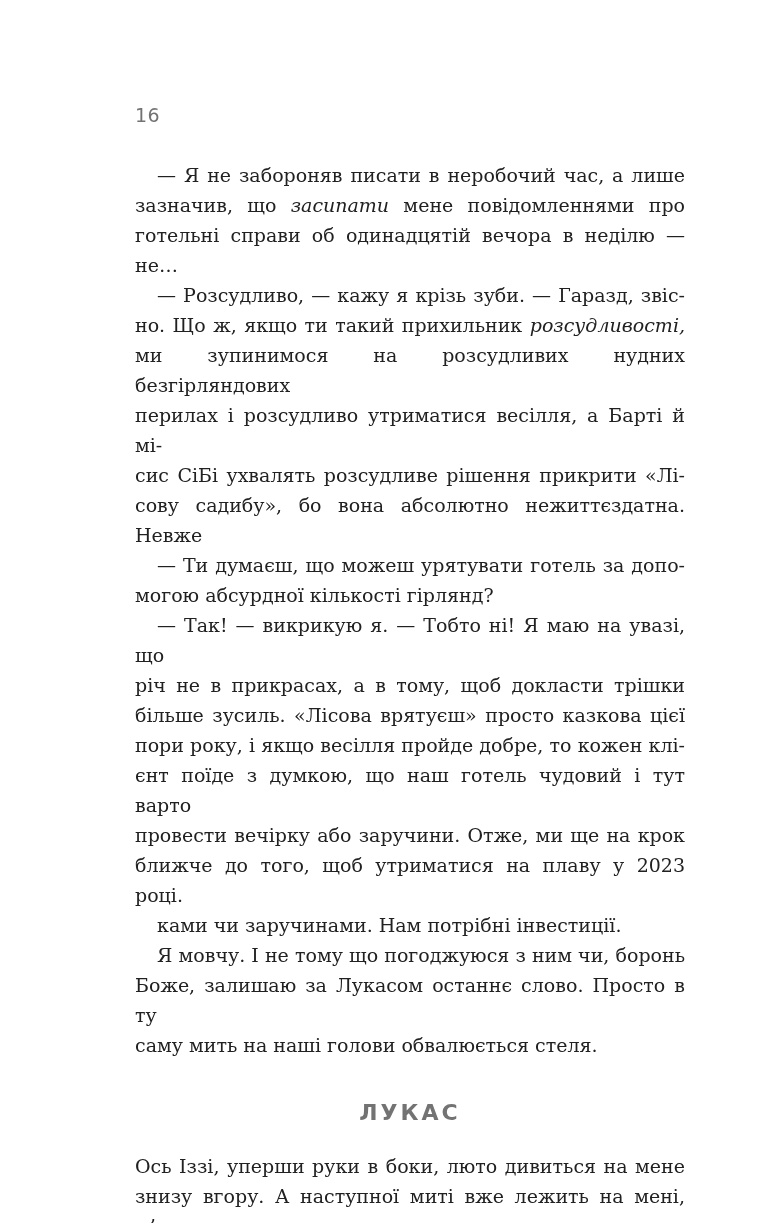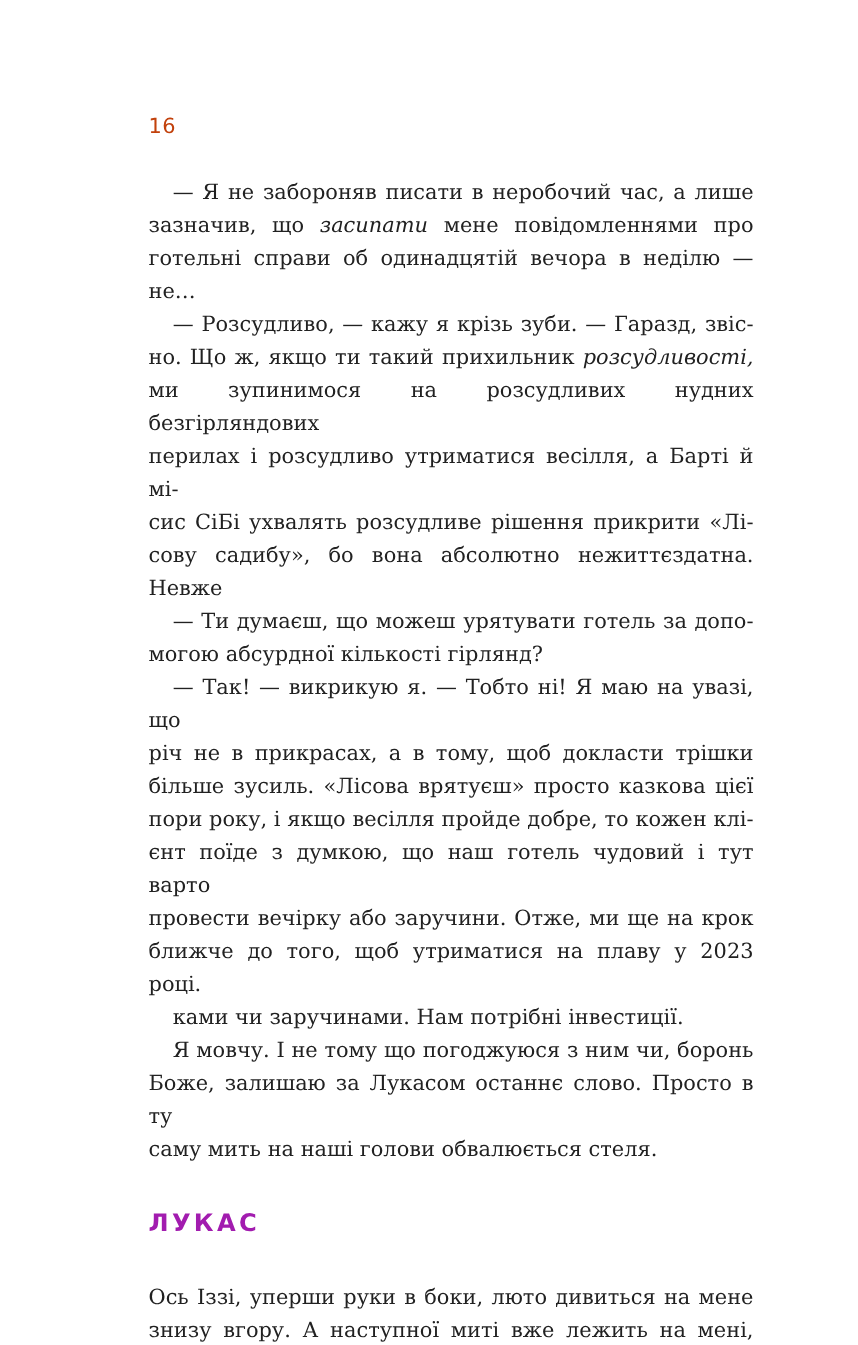--- a/index.html
+++ b/index.html
@@ -14,21 +14,21 @@
     background: #ffffff;
     overflow: hidden;
   }
   .page-number {
     position: absolute;
     left: 135px;
     top: 104px;
     font-family: "DejaVu Sans", "Liberation Sans", sans-serif;
     font-size: 19px;
     font-weight: 500;
-    color: #c2410c;
+    color: #737373;
     letter-spacing: 0.5px;
   }
   .text-column {
     position: absolute;
     left: 135px;
     top: 160px;
     width: 550px;
     font-family: "DejaVu Serif", "Liberation Serif", serif;
     font-size: 19px;
     line-height: 30px;
@@ -40,27 +40,28 @@
     text-align-last: justify;
   }
   .line.last {
     text-align-last: left;
   }
   .p.indent .line:first-child {
     text-indent: 22px;
   }
   .line i { }
   .heading {
-    margin: 38px 0 36px 0;
+    margin: 38px 0 23px 0;
     line-height: 30px;
+    text-align: center;
     font-family: "DejaVu Sans", "Liberation Sans", sans-serif;
     font-size: 22px;
     font-weight: 600;
     letter-spacing: 3px;
-    color: #a21caf;
+    color: #737373;
   }
 </style>
 </head>
 <body>
 
 <div class="page">
   <div class="page-number">16</div>
   <div class="text-column">
       <div class="p indent">
         <div class="line"><span>— Я не забороняв писати в неробочий час, а лише</span></div>

